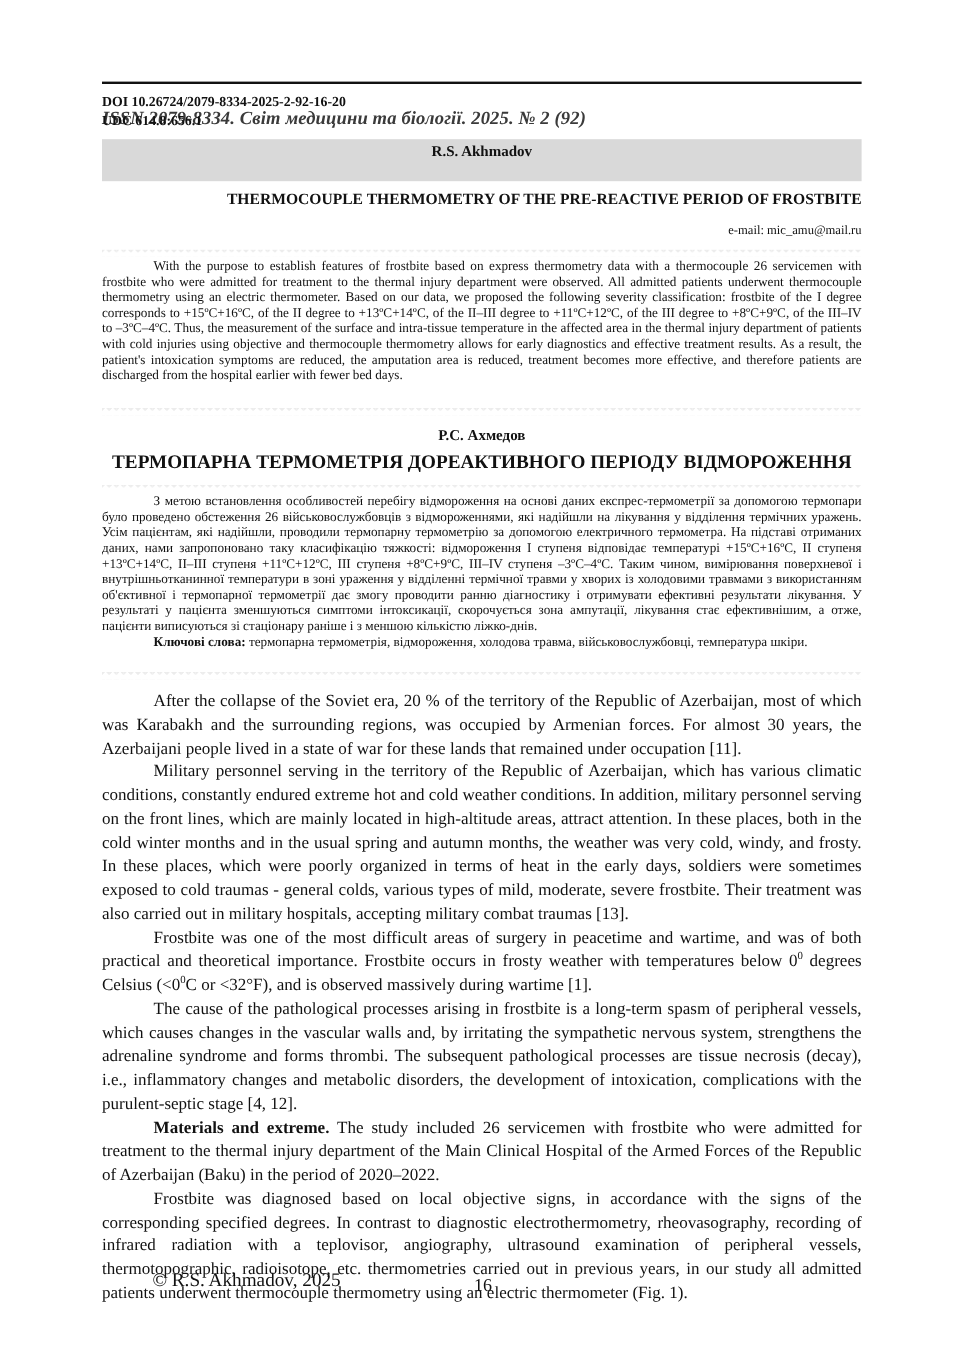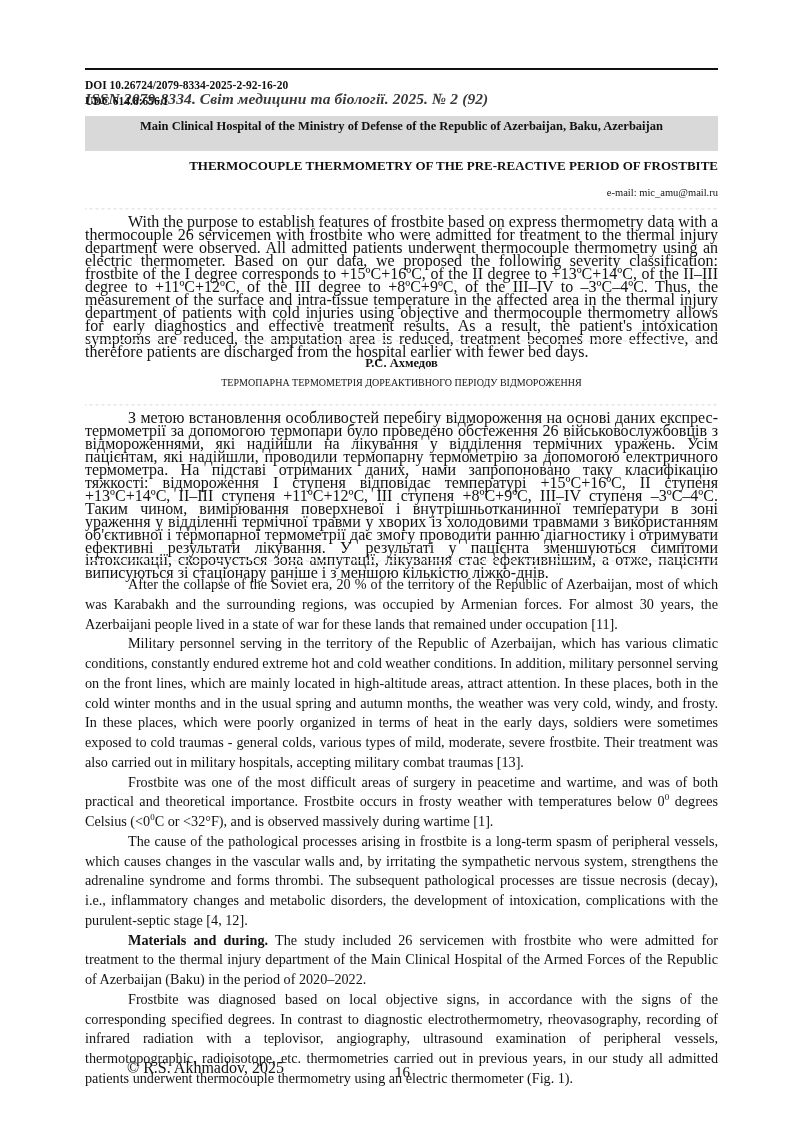--- a/index.html
+++ b/index.html
@@ -7,71 +7,72 @@
   .page { position: absolute; left: 85px; width: 633px; top: 0; }
   .running-head { position: absolute; top: 54px; left: 0; font-style: italic; font-weight: bold; font-size: 15.5px; color: #3a3a3a; letter-spacing: 0.1px; margin-top: 36px; }
   .rule { position: absolute; top: 68px; left: 0; width: 633px; height: 2px; background: #111; }
   .doi { position: absolute; top: 77px; left: 0; font-weight: bold; font-size: 11.5px; line-height: 16px; }
   .author-band { position: absolute; top: 116px; left: 0; width: 633px; height: 35px; background: #d9d9d9; text-align: center; font-weight: bold; font-size: 12.5px; line-height: 16px; padding-top: 2px; box-sizing: border-box; }
   .title-en { position: absolute; top: 158px; left: 0; width: 633px; text-align: right; font-weight: bold; font-size: 13px; }
   .email { position: absolute; top: 187px; right: 0; font-size: 10.5px; text-align: right; }
   .zigzag { position: absolute; left: 0; width: 633px; height: 7px;
     background-image: linear-gradient(135deg, #eaeaea 25%, transparent 25%), linear-gradient(225deg, #eaeaea 25%, transparent 25%);
     background-size: 6px 6px; background-repeat: repeat-x; opacity: 0.9; }
-  .abstract { position: absolute; left: 0; width: 633px; font-size: 16px; line-height: 12.95px; text-align: justify; }
+  .abstract { position: absolute; left: 0; width: 633px; font-size: 11px; line-height: 12.95px; text-align: justify; }
   .abstract p { margin: 0; text-indent: 43px; }
   .abstract .kw { text-indent: 43px; text-align: left; }
   .abstract .kw b { font-weight: bold; }
   .ua-author { position: absolute; top: 356px; left: 0; width: 633px; text-align: center; font-weight: bold; font-size: 12.5px; }
-  .ua-title { position: absolute; top: 377px; left: 0; width: 633px; text-align: center; font-weight: normal; font-size: 10px; }
+  .ua-title { position: absolute; top: 377px; left: 0; width: 633px; text-align: center; font-weight: bold; font-size: 16px; }
   .body-text { position: absolute; top: 575px; left: 0; width: 633px; font-size: 14.2px; line-height: 19.75px; text-align: justify; }
   .body-text p { margin: 0; text-indent: 43px; }
   .body-text sup { font-size: 9px; line-height: 0; }
   .copyright { position: absolute; top: 1059px; left: 42px; font-size: 16px; }
   .page-number { position: absolute; top: 1064px; left: 310px; font-size: 15px; }
 </style>
 </head>
 <body>
 
 <div class="page">
 
   <div class="running-head">ISSN 2079-8334. Світ медицини та біології. 2025. № 2 (92)</div>
   <div class="rule"></div>
 
   <div class="doi">
     <div>DOI 10.26724/2079-8334-2025-2-92-16-20</div>
     <div>UDC 614.8:656.1</div>
   </div>
 
   <div class="author-band">
-    <div>Main Clinical Hospital of the Ministry of Defense of the Republic of Azerbaijan, Baku, Azerbaijan</div>
+    <div>R.S. Akhmadov</div>
   </div>
 
   <div class="title-en">THERMOCOUPLE THERMOMETRY OF THE PRE-REACTIVE PERIOD OF FROSTBITE</div>
   <div class="email">e-mail: mic_amu@mail.ru</div>
 
   <div class="zigzag" style="top:208px"></div>
   <div class="abstract" style="top:216px">
     <p>With the purpose to establish features of frostbite based on express thermometry data with a thermocouple 26 servicemen with frostbite who were admitted for treatment to the thermal injury department were observed. All admitted patients underwent thermocouple thermometry using an electric thermometer. Based on our data, we proposed the following severity classification: frostbite of the I degree corresponds to +15ºC+16ºC, of the II degree to +13ºC+14ºC, of the II–III degree to +11ºC+12ºC, of the III degree to +8ºC+9ºC, of the III–IV to –3ºC–4ºC. Thus, the measurement of the surface and intra-tissue temperature in the affected area in the thermal injury department of patients with cold injuries using objective and thermocouple thermometry allows for early diagnostics and effective treatment results. As a result, the patient's intoxication symptoms are reduced, the amputation area is reduced, treatment becomes more effective, and therefore patients are discharged from the hospital earlier with fewer bed days.</p>
   </div>
   <div class="zigzag" style="top:340px"></div>
 
   <div class="ua-author">Р.С. Ахмедов</div>
   <div class="ua-title">ТЕРМОПАРНА ТЕРМОМЕТРІЯ ДОРЕАКТИВНОГО ПЕРІОДУ ВІДМОРОЖЕННЯ</div>
 
   <div class="zigzag" style="top:404px"></div>
   <div class="abstract" style="top:412px">
     <p>З метою встановлення особливостей перебігу відмороження на основі даних експрес-термометрії за допомогою термопари було проведено обстеження 26 військовослужбовців з відмороженнями, які надійшли на лікування у відділення термічних уражень. Усім пацієнтам, які надійшли, проводили термопарну термометрію за допомогою електричного термометра. На підставі отриманих даних, нами запропоновано таку класифікацію тяжкості: відмороження I ступеня відповідає температурі +15ºC+16ºC, II ступеня +13ºC+14ºC, II–III ступеня +11ºC+12ºC, III ступеня +8ºC+9ºC, III–IV ступеня –3ºC–4ºC. Таким чином, вимірювання поверхневої і внутрішньотканинної температури в зоні ураження у відділенні термічної травми у хворих із холодовими травмами з використанням об'єктивної і термопарної термометрії дає змогу проводити ранню діагностику і отримувати ефективні результати лікування. У результаті у пацієнта зменшуються симптоми інтоксикації, скорочується зона ампутації, лікування стає ефективнішим, а отже, пацієнти виписуються зі стаціонару раніше і з меншою кількістю ліжко-днів.</p>
+    <p class="kw"><b>Ключові слова:</b><span> термопарна термометрія, відмороження, холодова травма, військовослужбовці, температура шкіри.</span></p>
   </div>
   <div class="zigzag" style="top:560px"></div>
 
   <div class="body-text">
     <p>After the collapse of the Soviet era, 20 % of the territory of the Republic of Azerbaijan, most of which was Karabakh and the surrounding regions, was occupied by Armenian forces. For almost 30 years, the Azerbaijani people lived in a state of war for these lands that remained under occupation [11].</p>
     <p>Military personnel serving in the territory of the Republic of Azerbaijan, which has various climatic conditions, constantly endured extreme hot and cold weather conditions. In addition, military personnel serving on the front lines, which are mainly located in high-altitude areas, attract attention. In these places, both in the cold winter months and in the usual spring and autumn months, the weather was very cold, windy, and frosty. In these places, which were poorly organized in terms of heat in the early days, soldiers were sometimes exposed to cold traumas - general colds, various types of mild, moderate, severe frostbite. Their treatment was also carried out in military hospitals, accepting military combat traumas [13].</p>
     <p><span>Frostbite was one of the most difficult areas of surgery in peacetime and wartime, and was of both practical and theoretical importance. Frostbite occurs in frosty weather with temperatures below 0</span><sup>0</sup><span> degrees Celsius (&lt;0</span><sup>0</sup><span>C or &lt;32°F), and is observed massively during wartime [1].</span></p>
     <p>The cause of the pathological processes arising in frostbite is a long-term spasm of peripheral vessels, which causes changes in the vascular walls and, by irritating the sympathetic nervous system, strengthens the adrenaline syndrome and forms thrombi. The subsequent pathological processes are tissue necrosis (decay), i.e., inflammatory changes and metabolic disorders, the development of intoxication, complications with the purulent-septic stage [4, 12].</p>
-    <p><b>Materials and during.</b><span> The study included 26 servicemen with frostbite who were admitted for treatment to the thermal injury department of the Main Clinical Hospital of the Armed Forces of the Republic of Azerbaijan (Baku) in the period of 2020–2022.</span></p>
+    <p><b>Materials and extreme.</b><span> The study included 26 servicemen with frostbite who were admitted for treatment to the thermal injury department of the Main Clinical Hospital of the Armed Forces of the Republic of Azerbaijan (Baku) in the period of 2020–2022.</span></p>
     <p>Frostbite was diagnosed based on local objective signs, in accordance with the signs of the corresponding specified degrees. In contrast to diagnostic electrothermometry, rheovasography, recording of infrared radiation with a teplovisor, angiography, ultrasound examination of peripheral vessels, thermotopographic, radioisotope, etc. thermometries carried out in previous years, in our study all admitted patients underwent thermocouple thermometry using an electric thermometer (Fig. 1).</p>
   </div>
 
   <div class="copyright">© R.S. Akhmadov, 2025</div>
   <div class="page-number">16</div>
 </div>
 
 </body></html>

